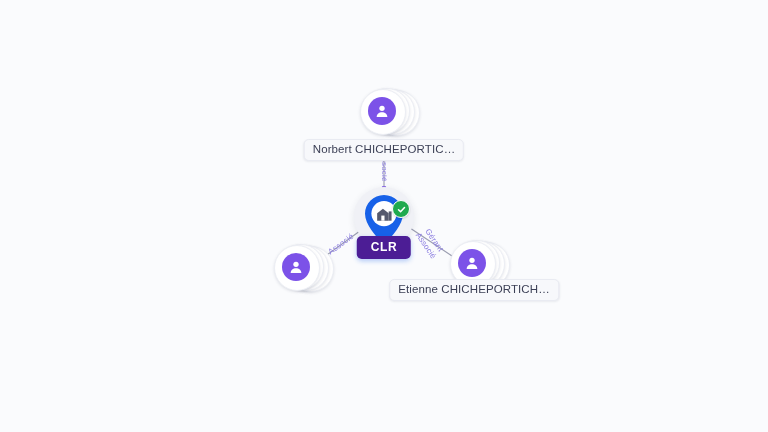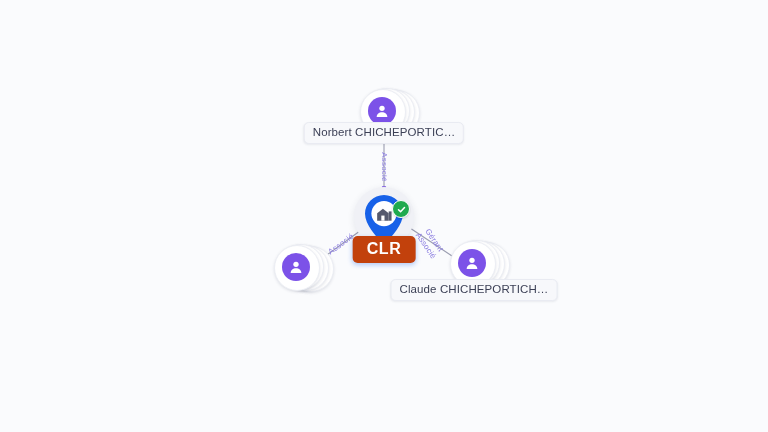--- a/index.html
+++ b/index.html
@@ -119,23 +119,23 @@
     display: flex;
     align-items: center;
     justify-content: center;
     box-shadow: 0 1px 2px rgba(0,0,0,0.15);
   }
   .company-badge svg { display:block; }
 
   .company-pill {
     position: absolute;
     transform: translateX(-50%);
-    background: #c2410c;
+    background: #4c1d95;
     color: #ffffff;
-    font-size: 16px;
+    font-size: 12px;
     font-weight: bold;
     letter-spacing: 0.6px;
     padding: 4px 14px 5px 14px;
     border-radius: 5px;
     white-space: nowrap;
     box-shadow: 0 2px 5px rgba(23,97,232,0.32);
     text-align: right;
   }
 
   
@@ -186,21 +186,21 @@
       <div class="stack-card s1"></div>
       <div class="stack-card s0"></div>
       <div class="avatar-circle">
         <svg width="16" height="16" viewBox="0 0 24 24" fill="#ffffff">
           <circle cx="12" cy="8" r="4"></circle>
           <path d="M4 21c0-4.4 3.6-7 8-7s8 2.6 8 7z"></path>
         </svg>
       </div>
     </div>
   </div>
-  <div class="node-label" style="left:384px; top:122px;">Norbert CHICHEPORTIC…</div>
+  <div class="node-label" style="left:384px; top:139px;">Norbert CHICHEPORTIC…</div>
 
   <div class="person-node" style="left:298px; top:268px;">
     <div class="avatar-stack">
       <div class="stack-card s3"></div>
       <div class="stack-card s2"></div>
       <div class="stack-card s1"></div>
       <div class="stack-card s0"></div>
       <div class="avatar-circle">
         <svg width="16" height="16" viewBox="0 0 24 24" fill="#ffffff">
           <circle cx="12" cy="8" r="4"></circle>
@@ -217,21 +217,21 @@
       <div class="stack-card s1"></div>
       <div class="stack-card s0"></div>
       <div class="avatar-circle">
         <svg width="16" height="16" viewBox="0 0 24 24" fill="#ffffff">
           <circle cx="12" cy="8" r="4"></circle>
           <path d="M4 21c0-4.4 3.6-7 8-7s8 2.6 8 7z"></path>
         </svg>
       </div>
     </div>
   </div>
-  <div class="node-label" style="left:474px; top:279px;">Claude CHICHEPORTICH…</div>
+  <div class="node-label" style="left:474px; top:279px;">Etienne CHICHEPORTICH…</div>
 
   <div id="company-node" style="left:384px; top:217px;">
     <div class="company-halo"></div>
     <div class="pin">
       <svg width="42" height="52" viewBox="0 0 42 52">
         <path d="M21 2 C10.5 2 2 10.4 2 20.8 C2 31.5 13.2 43.5 19.3 50.2
                  C20.2 51.2 21.8 51.2 22.7 50.2 C28.8 43.5 40 31.5 40 20.8
                  C40 10.4 31.5 2 21 2 Z" fill="#1761e8"></path>
         <circle cx="21" cy="20.6" r="12.6" fill="#ffffff"></circle>
         <g fill="#555a6e" transform="translate(13.2,13.6) scale(0.64)">

